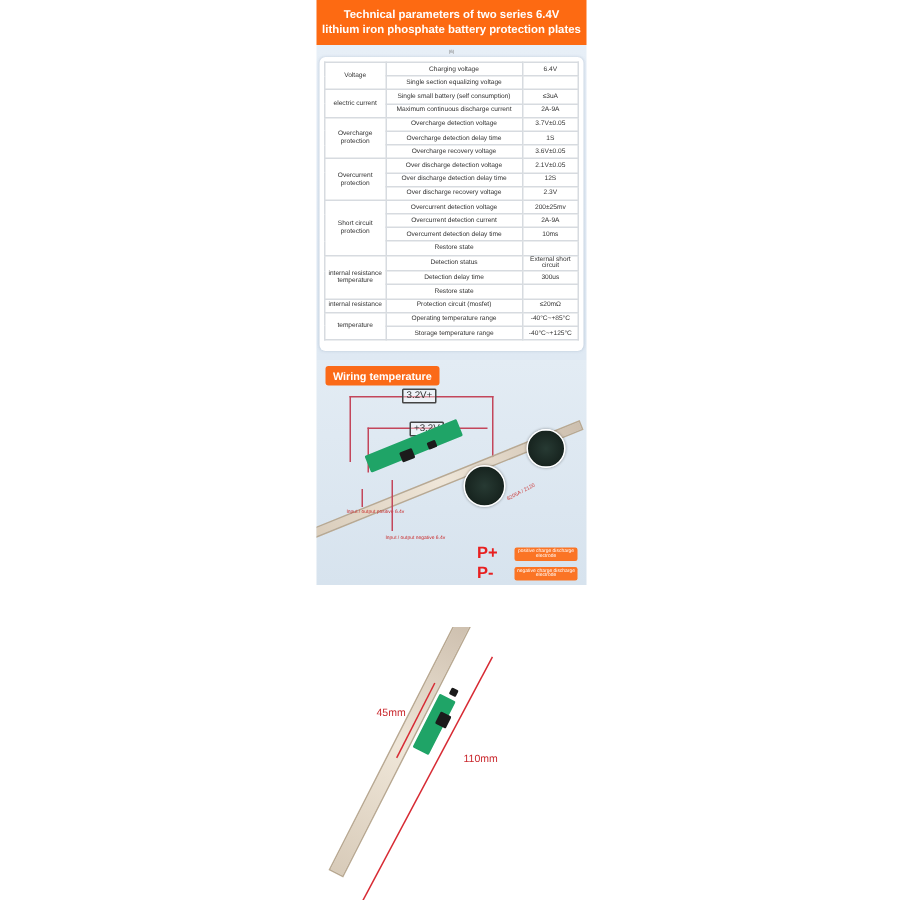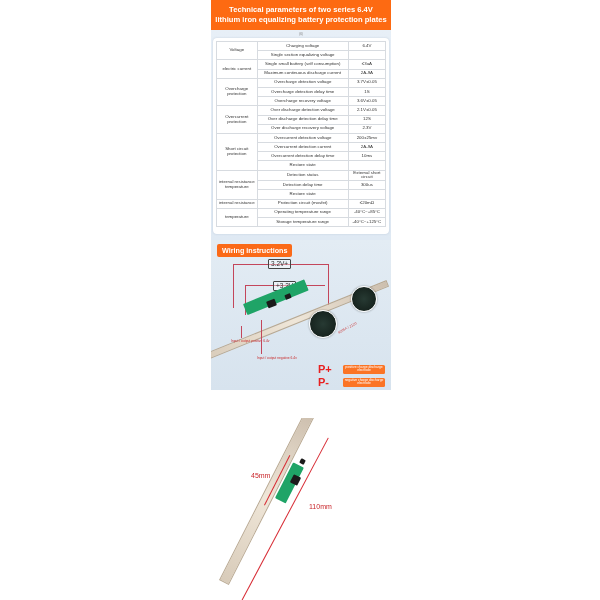--- a/index.html
+++ b/index.html
@@ -34,21 +34,21 @@
     .dim-label { position: absolute; font-size: 7px; color: #c9262b; }
     .dim-line { position: absolute; height: 0.9px; background: #d72a33; transform-origin: 0 0; }
   </style>
 </head>
 <body>
 
 <div class="strip">
 
   <div class="header">
     <div>Technical parameters of two series 6.4V</div>
-    <div>lithium iron equalizing battery protection plates</div>
+    <div>lithium iron phosphate battery protection plates</div>
   </div>
 
   <div class="spec-area">
     <div class="page-marker">(6)</div>
     <div class="table-card">
       <table class="spec">
         <tbody>
           <tr>
             <td class="group" rowspan="2">Voltage</td>
             <td class="param">Charging voltage</td>
@@ -136,21 +136,21 @@
           <tr>
             <td class="param">Storage temperature range</td>
             <td class="value">-40°C~+125°C</td>
           </tr>
         </tbody>
       </table>
     </div>
   </div>
 
   <div class="wiring">
-    <div class="wiring-badge">Wiring instructions</div>
+    <div class="wiring-badge">Wiring temperature</div>
 
     <div class="wire" style="left:22px;top:24px;width:96px;height:44px;border-bottom:none;"></div>
     <div class="wire" style="left:34px;top:45px;width:80px;height:30px;border-bottom:none;border-right:none;"></div>
     <div class="volt-box" style="left:57px;top:19px;">3.2V+</div>
     <div class="volt-box" style="left:62px;top:41px;">+3.2V</div>
 
     <div class="strip-metal" style="left:0;top:70px;width:200px;height:7px;transform:rotate(-22deg);transform-origin:0 0;left:-10px;top:115px;"></div>
     <div class="pcb" style="left:32px;top:64px;width:66px;height:12px;transform:rotate(-22deg);transform-origin:0 0;"></div>
     <div class="chip" style="left:56px;top:60px;width:9px;height:7px;transform:rotate(-22deg);"></div>
     <div class="chip" style="left:74px;top:54px;width:6px;height:5px;transform:rotate(-22deg);"></div>

